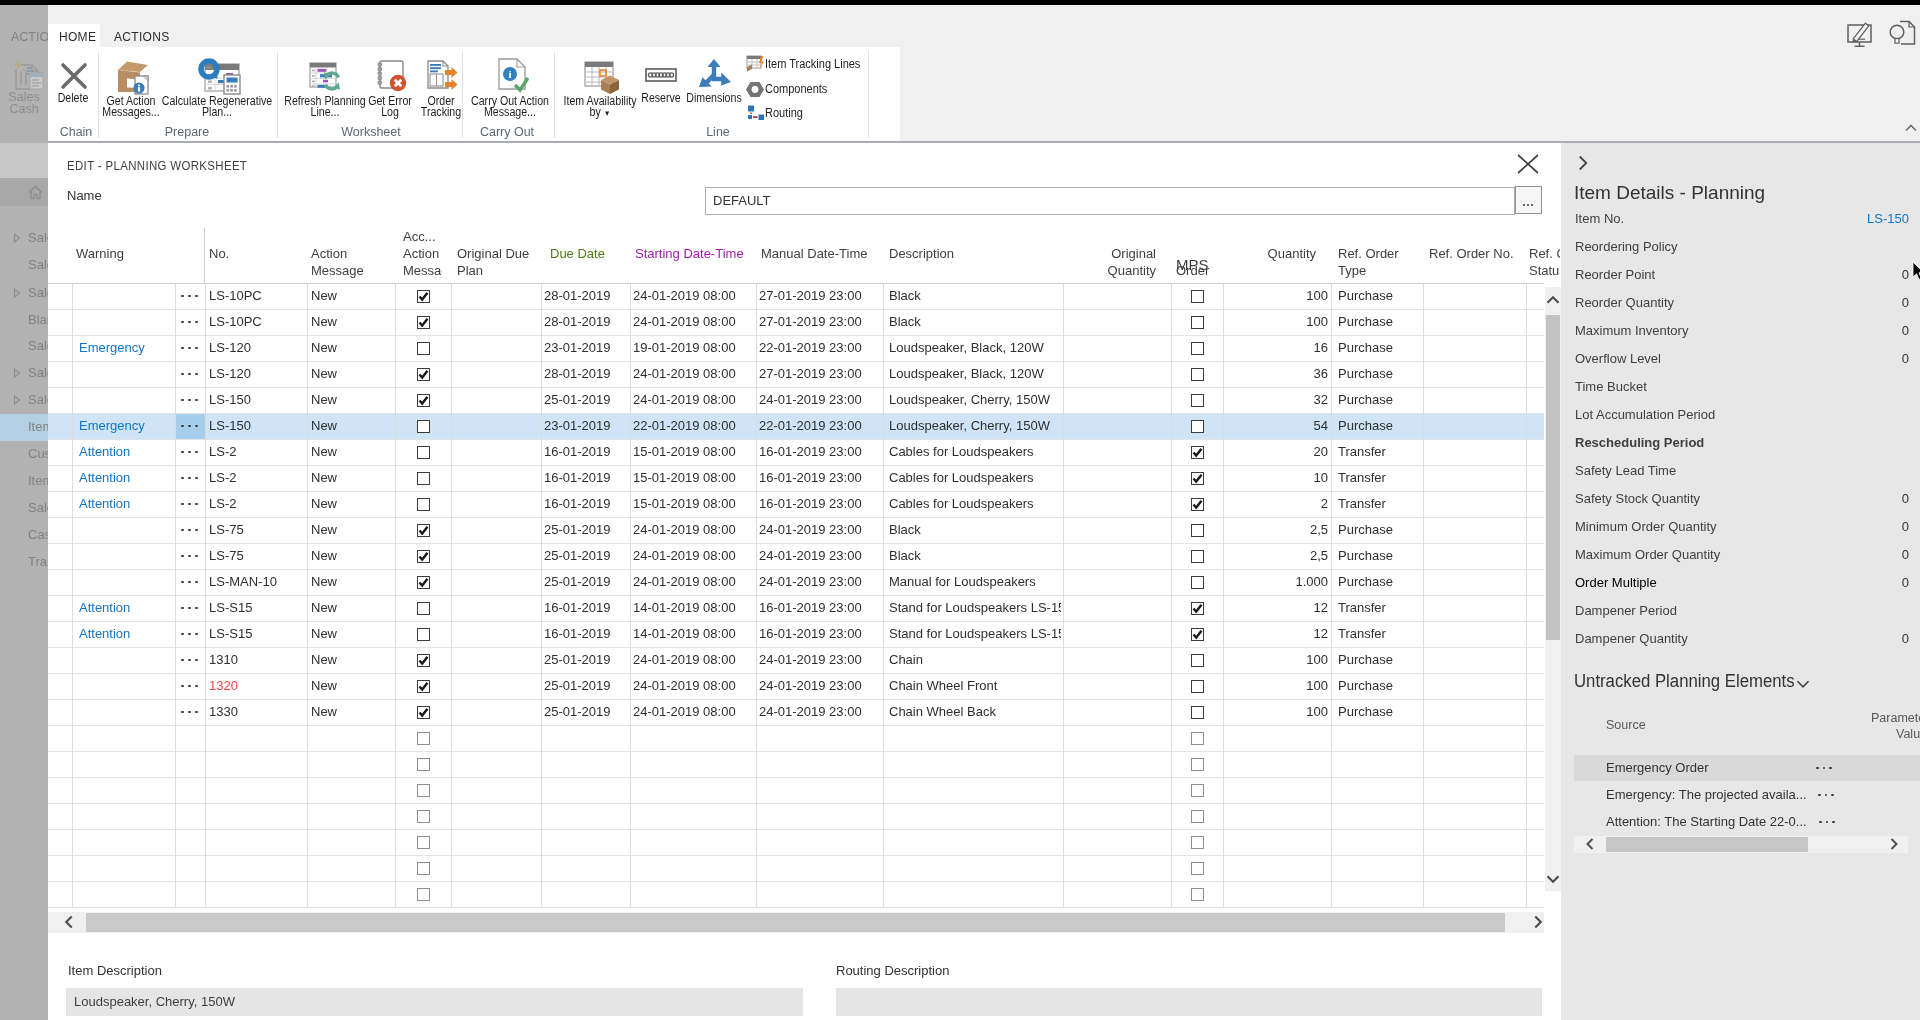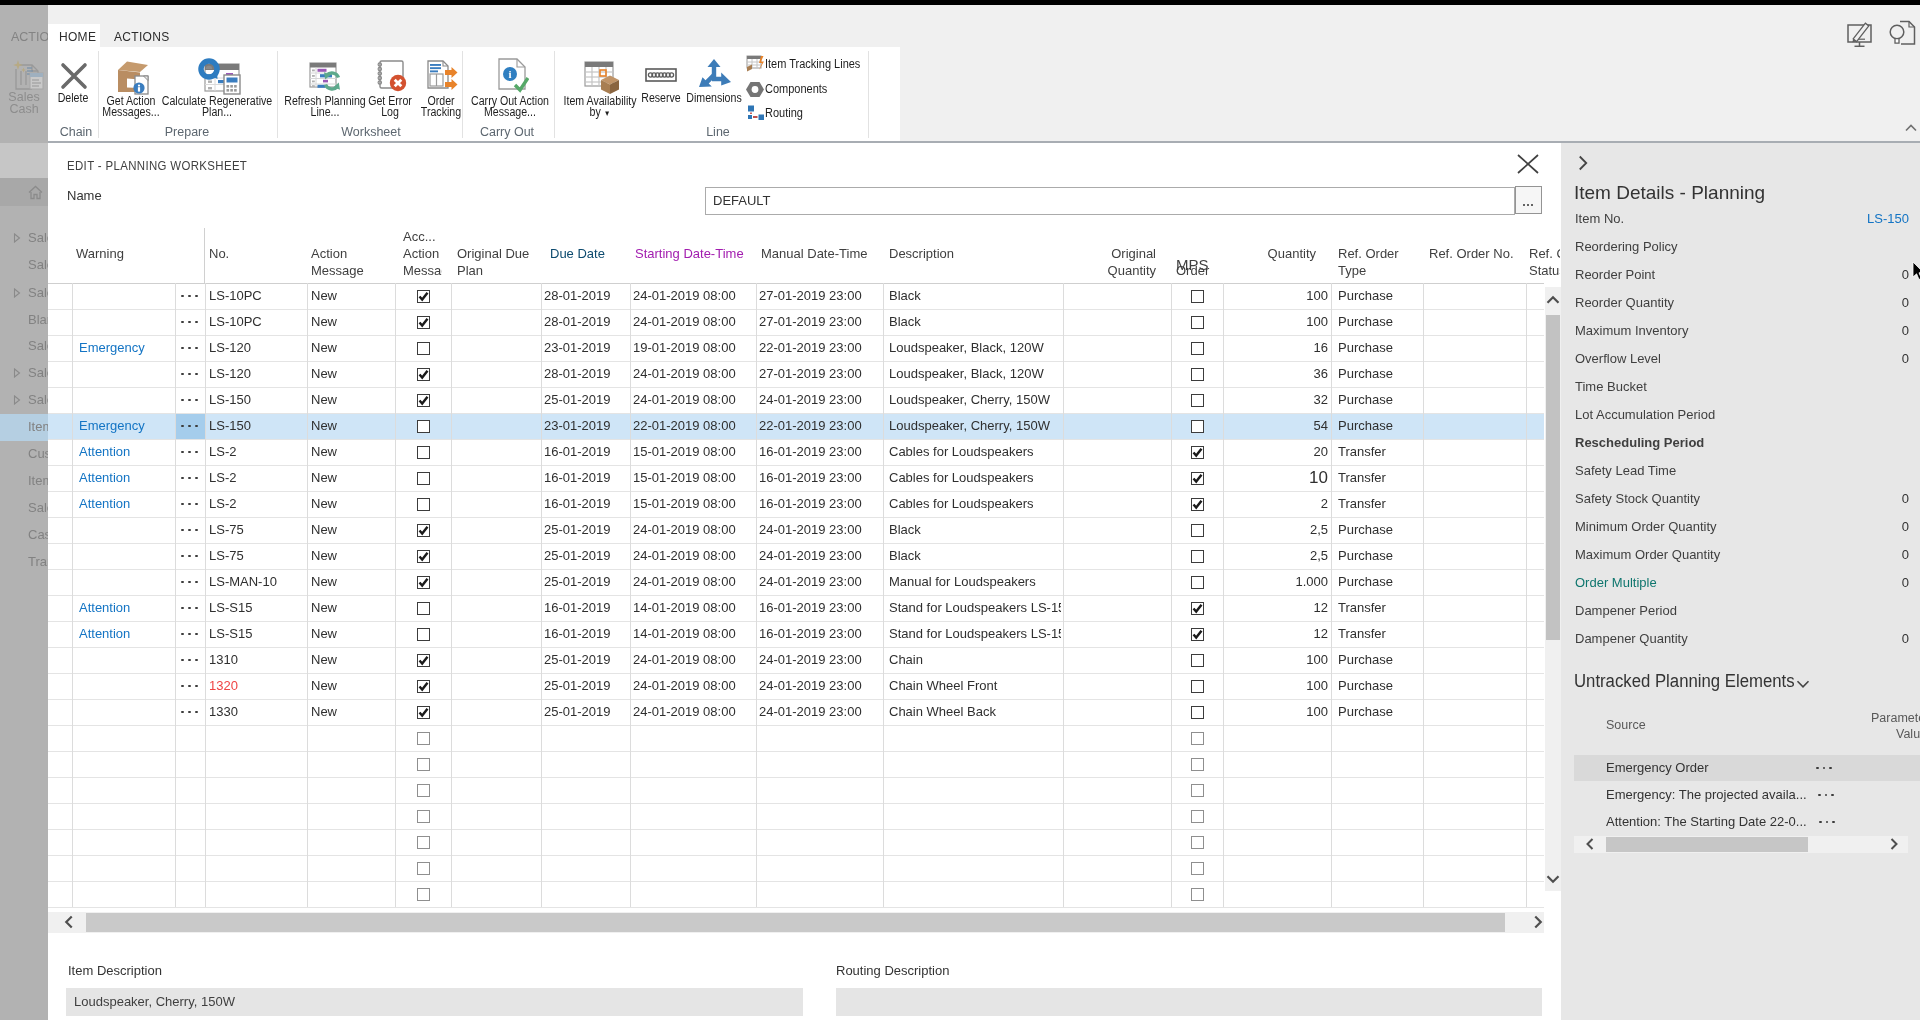--- a/index.html
+++ b/index.html
@@ -295,21 +295,21 @@
     <div style="position:absolute;left:1530.9px;top:203.9px;width:2.2px;height:2.2px;border-radius:50%;background:#333;"></div>
 <div style="position:absolute;left:76px;top:246px;height:16px;line-height:16px;font-size:13px;color:#3f3f3f;font-weight:400;letter-spacing:0;white-space:nowrap;">Warning</div>
 <div style="position:absolute;left:209px;top:246px;height:16px;line-height:16px;font-size:13px;color:#3f3f3f;font-weight:400;letter-spacing:0;white-space:nowrap;">No.</div>
 <div style="position:absolute;left:311px;top:246px;height:16px;line-height:16px;font-size:13px;color:#3f3f3f;font-weight:400;letter-spacing:0;white-space:nowrap;">Action</div>
 <div style="position:absolute;left:311px;top:263px;height:16px;line-height:16px;font-size:13px;color:#3f3f3f;font-weight:400;letter-spacing:0;white-space:nowrap;">Message</div>
 <div style="position:absolute;left:403px;top:229px;height:16px;line-height:16px;font-size:13px;color:#3f3f3f;font-weight:400;letter-spacing:0;white-space:nowrap;">Acc...</div>
 <div style="position:absolute;left:403px;top:246px;height:16px;line-height:16px;font-size:13px;color:#3f3f3f;font-weight:400;letter-spacing:0;white-space:nowrap;width:39px;overflow:hidden;">Action</div>
 <div style="position:absolute;left:403px;top:263px;height:16px;line-height:16px;font-size:13px;color:#3f3f3f;font-weight:400;letter-spacing:0;white-space:nowrap;width:39px;overflow:hidden;">Message</div>
 <div style="position:absolute;left:457px;top:246px;height:16px;line-height:16px;font-size:13px;color:#3f3f3f;font-weight:400;letter-spacing:0;white-space:nowrap;">Original Due</div>
 <div style="position:absolute;left:457px;top:263px;height:16px;line-height:16px;font-size:13px;color:#3f3f3f;font-weight:400;letter-spacing:0;white-space:nowrap;">Plan</div>
-<div style="position:absolute;left:550px;top:246px;height:16px;line-height:16px;font-size:13px;color:#0c4a6e;font-weight:400;letter-spacing:0;white-space:nowrap;text-align:center;">Due Date</div>
+<div style="position:absolute;left:550px;top:246px;height:16px;line-height:16px;font-size:13px;color:#4d7c0f;font-weight:400;letter-spacing:0;white-space:nowrap;text-align:center;">Due Date</div>
 <div style="position:absolute;left:635px;top:246px;height:16px;line-height:16px;font-size:13px;color:#a21caf;font-weight:400;letter-spacing:0;white-space:nowrap;">Starting Date-Time</div>
 <div style="position:absolute;left:761px;top:246px;height:16px;line-height:16px;font-size:13px;color:#3f3f3f;font-weight:400;letter-spacing:0;white-space:nowrap;">Manual Date-Time</div>
 <div style="position:absolute;left:889px;top:246px;height:16px;line-height:16px;font-size:13px;color:#3f3f3f;font-weight:400;letter-spacing:0;white-space:nowrap;">Description</div>
 <div style="position:absolute;right:764px;top:246px;height:16px;line-height:16px;font-size:13px;color:#3f3f3f;white-space:nowrap;margin-left:12px;">Original</div>
 <div style="position:absolute;right:764px;top:263px;height:16px;line-height:16px;font-size:13px;color:#3f3f3f;white-space:nowrap;">Quantity</div>
 <div style="position:absolute;left:1176px;top:257px;height:16px;line-height:16px;font-size:15px;color:#3f3f3f;font-weight:400;letter-spacing:0;white-space:nowrap;">MPS</div>
 <div style="position:absolute;left:1176px;top:263px;height:16px;line-height:16px;font-size:13px;color:#3f3f3f;font-weight:400;letter-spacing:0;white-space:nowrap;">Order</div>
 <div style="position:absolute;right:604px;top:246px;height:16px;line-height:16px;font-size:13px;color:#3f3f3f;white-space:nowrap;">Quantity</div>
 <div style="position:absolute;left:1338px;top:246px;height:16px;line-height:16px;font-size:13px;color:#3f3f3f;font-weight:400;letter-spacing:0;white-space:nowrap;">Ref. Order</div>
 <div style="position:absolute;left:1338px;top:263px;height:16px;line-height:16px;font-size:13px;color:#3f3f3f;font-weight:400;letter-spacing:0;white-space:nowrap;">Type</div>
@@ -437,21 +437,21 @@
 <div style="position:absolute;left:311px;top:470px;height:16px;line-height:16px;font-size:13px;color:#2f2f2f;font-weight:400;letter-spacing:0;white-space:nowrap;">New</div>
 <div style="position:absolute;left:416.5px;top:471.5px;width:13px;height:13px;border:1.5px solid #3c3c3c;background:#fff;box-sizing:border-box;"></div>
 <div style="position:absolute;left:544px;top:470px;height:16px;line-height:16px;font-size:13px;color:#2f2f2f;font-weight:400;letter-spacing:0;white-space:nowrap;">16-01-2019</div>
 <div style="position:absolute;left:633px;top:470px;height:16px;line-height:16px;font-size:13px;color:#2f2f2f;font-weight:400;letter-spacing:0;white-space:nowrap;">15-01-2019 08:00</div>
 <div style="position:absolute;left:759px;top:470px;height:16px;line-height:16px;font-size:13px;color:#2f2f2f;font-weight:400;letter-spacing:0;white-space:nowrap;">16-01-2019 23:00</div>
 <div style="position:absolute;left:889px;top:470px;height:16px;line-height:16px;font-size:13px;color:#2f2f2f;font-weight:400;letter-spacing:0;white-space:nowrap;width:172px;overflow:hidden;">Cables for Loudspeakers</div>
 <div style="position:absolute;left:1190.5px;top:471.5px;width:13px;height:13px;border:1.5px solid #3c3c3c;background:#fff;box-sizing:border-box;"></div>
     <svg style="position:absolute;left:1190.5px;top:471.5px" width="13" height="13" viewBox="0 0 13 13">
       <path d="M2.5 6.5 L5.2 9.6 L10.5 2.8" stroke="#1a1a1a" stroke-width="2.4" fill="none"></path>
     </svg>
-<div style="position:absolute;right:592px;top:470px;height:16px;line-height:16px;font-size:17px;color:#2f2f2f;white-space:nowrap;">10</div>
+<div style="position:absolute;right:592px;top:470px;height:16px;line-height:16px;font-size:13px;color:#2f2f2f;white-space:nowrap;">10</div>
 <div style="position:absolute;left:1338px;top:470px;height:16px;line-height:16px;font-size:13px;color:#2f2f2f;font-weight:400;letter-spacing:0;white-space:nowrap;">Transfer</div>
 <div style="position:absolute;left:79px;top:496px;height:16px;line-height:16px;font-size:13px;color:#1374c4;font-weight:400;letter-spacing:0;white-space:nowrap;">Attention</div>
 <div style="position:absolute;left:181.1px;top:502.6px;width:2.8px;height:2.8px;border-radius:50%;background:#3c3c3c;"></div>
     <div style="position:absolute;left:188.1px;top:502.6px;width:2.8px;height:2.8px;border-radius:50%;background:#3c3c3c;"></div>
     <div style="position:absolute;left:195.1px;top:502.6px;width:2.8px;height:2.8px;border-radius:50%;background:#3c3c3c;"></div>
 <div style="position:absolute;left:209px;top:496px;height:16px;line-height:16px;font-size:13px;color:#2f2f2f;font-weight:400;letter-spacing:0;white-space:nowrap;">LS-2</div>
 <div style="position:absolute;left:311px;top:496px;height:16px;line-height:16px;font-size:13px;color:#2f2f2f;font-weight:400;letter-spacing:0;white-space:nowrap;">New</div>
 <div style="position:absolute;left:416.5px;top:497.5px;width:13px;height:13px;border:1.5px solid #3c3c3c;background:#fff;box-sizing:border-box;"></div>
 <div style="position:absolute;left:544px;top:496px;height:16px;line-height:16px;font-size:13px;color:#2f2f2f;font-weight:400;letter-spacing:0;white-space:nowrap;">16-01-2019</div>
 <div style="position:absolute;left:633px;top:496px;height:16px;line-height:16px;font-size:13px;color:#2f2f2f;font-weight:400;letter-spacing:0;white-space:nowrap;">15-01-2019 08:00</div>
@@ -687,21 +687,21 @@
 <div style="position:absolute;left:1575px;top:379px;height:16px;line-height:16px;font-size:13px;color:#3f3f3f;font-weight:400;letter-spacing:0;white-space:nowrap;">Time Bucket</div>
 <div style="position:absolute;left:1575px;top:407px;height:16px;line-height:16px;font-size:13px;color:#3f3f3f;font-weight:400;letter-spacing:0;white-space:nowrap;">Lot Accumulation Period</div>
 <div style="position:absolute;left:1575px;top:435px;height:16px;line-height:16px;font-size:13px;color:#3f3f3f;font-weight:700;letter-spacing:0;white-space:nowrap;">Rescheduling Period</div>
 <div style="position:absolute;left:1575px;top:463px;height:16px;line-height:16px;font-size:13px;color:#3f3f3f;font-weight:400;letter-spacing:0;white-space:nowrap;">Safety Lead Time</div>
 <div style="position:absolute;left:1575px;top:491px;height:16px;line-height:16px;font-size:13px;color:#3f3f3f;font-weight:400;letter-spacing:0;white-space:nowrap;">Safety Stock Quantity</div>
 <div style="position:absolute;right:11px;top:491px;height:16px;line-height:16px;font-size:13px;color:#333;white-space:nowrap;">0</div>
 <div style="position:absolute;left:1575px;top:519px;height:16px;line-height:16px;font-size:13px;color:#3f3f3f;font-weight:400;letter-spacing:0;white-space:nowrap;">Minimum Order Quantity</div>
 <div style="position:absolute;right:11px;top:519px;height:16px;line-height:16px;font-size:13px;color:#333;white-space:nowrap;">0</div>
 <div style="position:absolute;left:1575px;top:547px;height:16px;line-height:16px;font-size:13px;color:#3f3f3f;font-weight:400;letter-spacing:0;white-space:nowrap;">Maximum Order Quantity</div>
 <div style="position:absolute;right:11px;top:547px;height:16px;line-height:16px;font-size:13px;color:#333;white-space:nowrap;">0</div>
-<div style="position:absolute;left:1575px;top:575px;height:16px;line-height:16px;font-size:13px;color:#0f766e;font-weight:400;letter-spacing:0;white-space:nowrap;text-align:right;">Order Multiple</div>
+<div style="position:absolute;left:1575px;top:575px;height:16px;line-height:16px;font-size:13px;color:#000000;font-weight:400;letter-spacing:0;white-space:nowrap;text-align:right;">Order Multiple</div>
 <div style="position:absolute;right:11px;top:575px;height:16px;line-height:16px;font-size:13px;color:#333;white-space:nowrap;">0</div>
 <div style="position:absolute;left:1575px;top:603px;height:16px;line-height:16px;font-size:13px;color:#3f3f3f;font-weight:400;letter-spacing:0;white-space:nowrap;">Dampener Period</div>
 <div style="position:absolute;left:1575px;top:631px;height:16px;line-height:16px;font-size:13px;color:#3f3f3f;font-weight:400;letter-spacing:0;white-space:nowrap;">Dampener Quantity</div>
 <div style="position:absolute;right:11px;top:631px;height:16px;line-height:16px;font-size:13px;color:#333;white-space:nowrap;">0</div>
 <div style="position:absolute;left:1574px;top:670px;height:22px;line-height:22px;font-size:18px;color:#333;font-weight:400;letter-spacing:0;white-space:nowrap;transform:scaleX(0.93);transform-origin:left center;">Untracked Planning Elements</div>
 <svg style="position:absolute;left:1793px;top:674px" width="20" height="20" viewBox="-10 -10 20 20">
       <path d="M-5.5 -2.75 L0 2.75 L5.5 -2.75" stroke="#454545" stroke-width="1.6" fill="none"></path>
     </svg>
 <div style="position:absolute;left:1606px;top:717px;height:16px;line-height:16px;font-size:12.5px;color:#595959;font-weight:400;letter-spacing:0;white-space:nowrap;">Source</div>
 <div style="position:absolute;left:1871px;top:710px;height:16px;line-height:16px;font-size:12.5px;color:#595959;font-weight:400;letter-spacing:0;white-space:nowrap;">Parameter</div>

